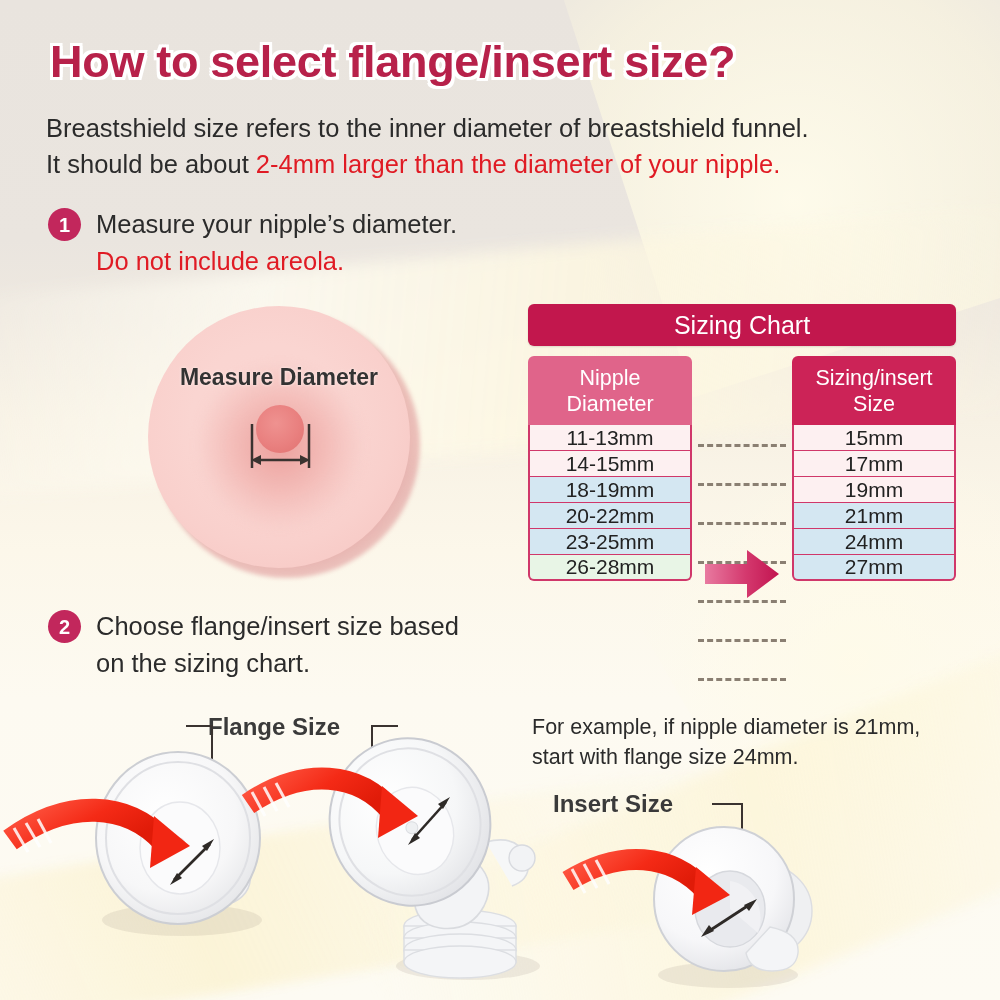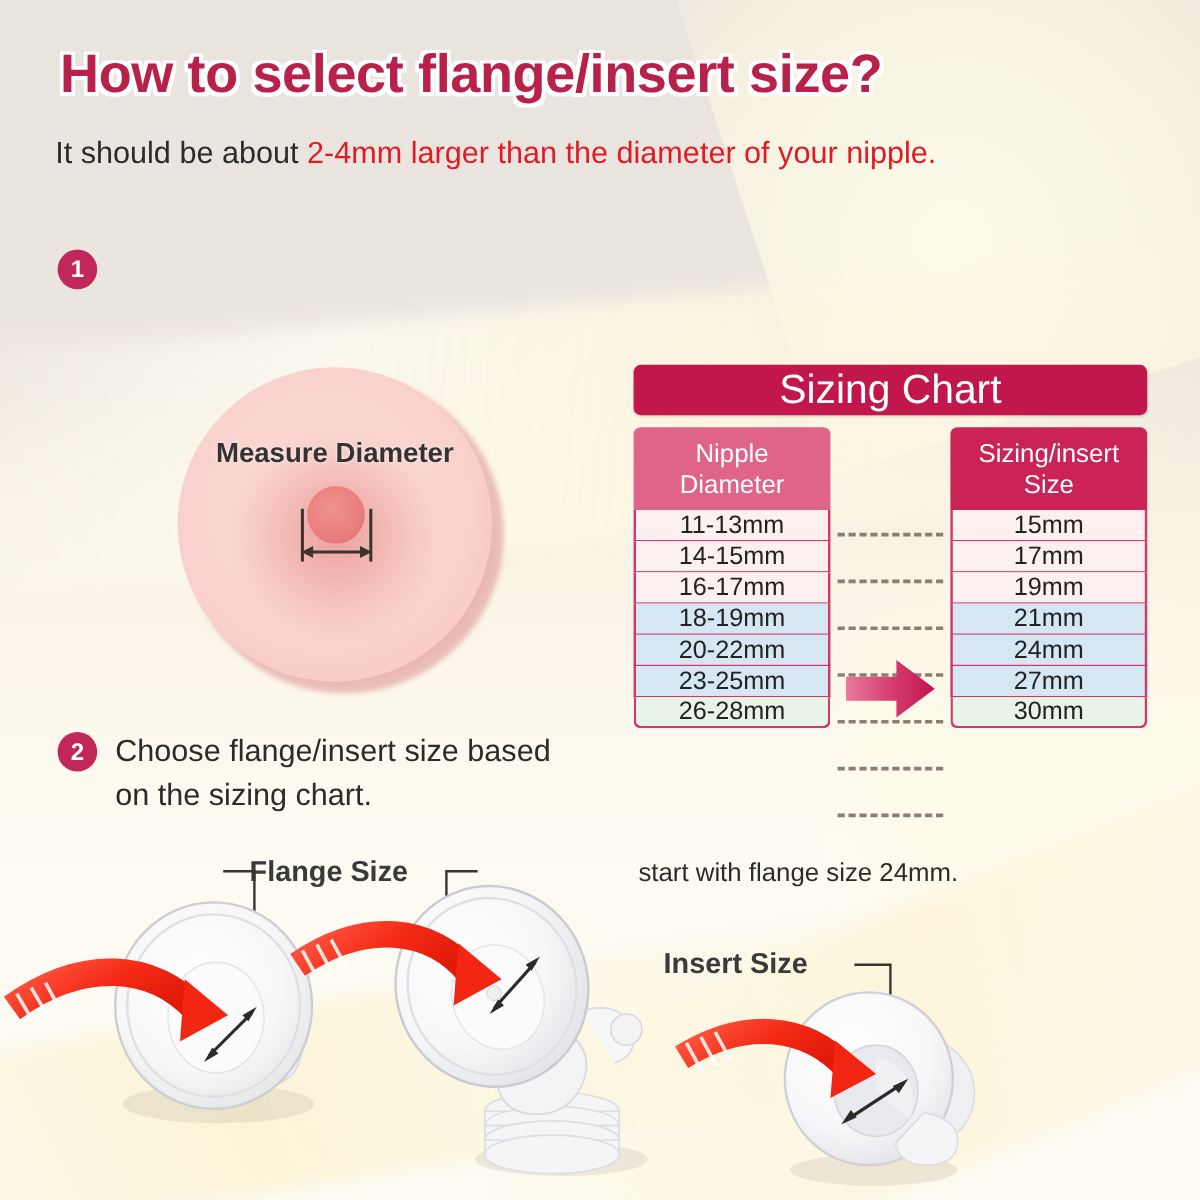--- a/index.html
+++ b/index.html
@@ -129,21 +129,21 @@
   .breast-label {
     position: absolute; left: 0; top: 58px; width: 262px;
     text-align: center; font-size: 23px; font-weight: 700; color: #333;
     text-shadow: 0 0 3px #fde4e0, 0 0 3px #fde4e0;
   }
 
   
   #chart { position: absolute; left: 528px; top: 304px; width: 428px; }
   .chart-banner {
     height: 42px; border-radius: 6px; background: #c2174d;
-    color: #fff; font-size: 34px; display: flex; align-items: center;
+    color: #fff; font-size: 25px; display: flex; align-items: center;
     justify-content: center; box-shadow: 0 1px 2px rgba(0,0,0,.12);
   }
   .chart-cols { position: relative; margin-top: 10px; height: 348px; }
   .col { position: absolute; top: 0; width: 164px; }
   .col-left  { left: 0; }
   .col-right { right: 0; }
   .col-head {
     border-radius: 6px 6px 0 0; color: #fff; text-align: center;
     font-size: 21.5px; line-height: 26px; padding: 9px 0 8px;
     height: 69px;
@@ -201,25 +201,30 @@
 
   <div class="swoosh swoosh-tr"></div>
   <div class="swoosh swoosh-mid"></div>
   <div class="swoosh swoosh-r2"></div>
   <div class="swoosh swoosh-bl"></div>
   <div class="swoosh swoosh-br"></div>
 
   <div class="title">How to select flange/insert size?</div>
 
   <div class="subtitle">
+    <div>Breastshield size refers to the inner diameter of breastshield funnel.</div>
     <div><span>It should be about </span><span class="sub-em">2-4mm larger than the diameter of your nipple.</span></div>
   </div>
 
   <div class="step" id="step1">
     <div class="step-badge">1</div>
+    <div class="step-txt">
+      <span>Measure your nipple’s diameter.</span>
+      <span class="warn">Do not include areola.</span>
+    </div>
   </div>
 
   <div class="step" id="step2">
     <div class="step-badge">2</div>
     <div class="step-txt">
       <span>Choose flange/insert size based</span>
       <span style="display:block">on the sizing chart.</span>
     </div>
   </div>
 
@@ -246,23 +251,20 @@
       <div class="col col-left">
         <div class="col-head head-left">
           <div>Nipple</div>
           <div>Diameter</div>
         </div>
         <div class="row tone-pink">
             <span>11-13mm</span>
           </div>
         <div class="row tone-pink">
             <span>14-15mm</span>
-          </div>
-        <div class="row tone-pink">
-            <span>16-17mm</span>
           </div>
         <div class="row tone-blue">
             <span>18-19mm</span>
           </div>
         <div class="row tone-blue">
             <span>20-22mm</span>
           </div>
         <div class="row tone-blue">
             <span>23-25mm</span>
           </div>
@@ -307,29 +309,27 @@
           </div>
         <div class="row tone-blue">
             <span>21mm</span>
           </div>
         <div class="row tone-blue">
             <span>24mm</span>
           </div>
         <div class="row tone-blue">
             <span>27mm</span>
           </div>
-        <div class="row tone-green">
-            <span>30mm</span>
-          </div>
       </div>
 
     </div>
   </div>
 
   <div class="chart-note">
+    <div>For example, if nipple diameter is 21mm,</div>
     <div>start with flange size 24mm.</div>
   </div>
 
   <div class="callout-label" id="lbl-flange">Flange Size</div>
   <div class="callout-label" id="lbl-insert">Insert Size</div>
 
   <svg style="position:absolute;left:180px;top:718px" width="470" height="130">
     <polyline points="6,8 32,8 32,124" fill="none" stroke="#3a3330" stroke-width="2"></polyline>
     <polyline points="218,8 192,8 192,120" fill="none" stroke="#3a3330" stroke-width="2"></polyline>
   </svg>

